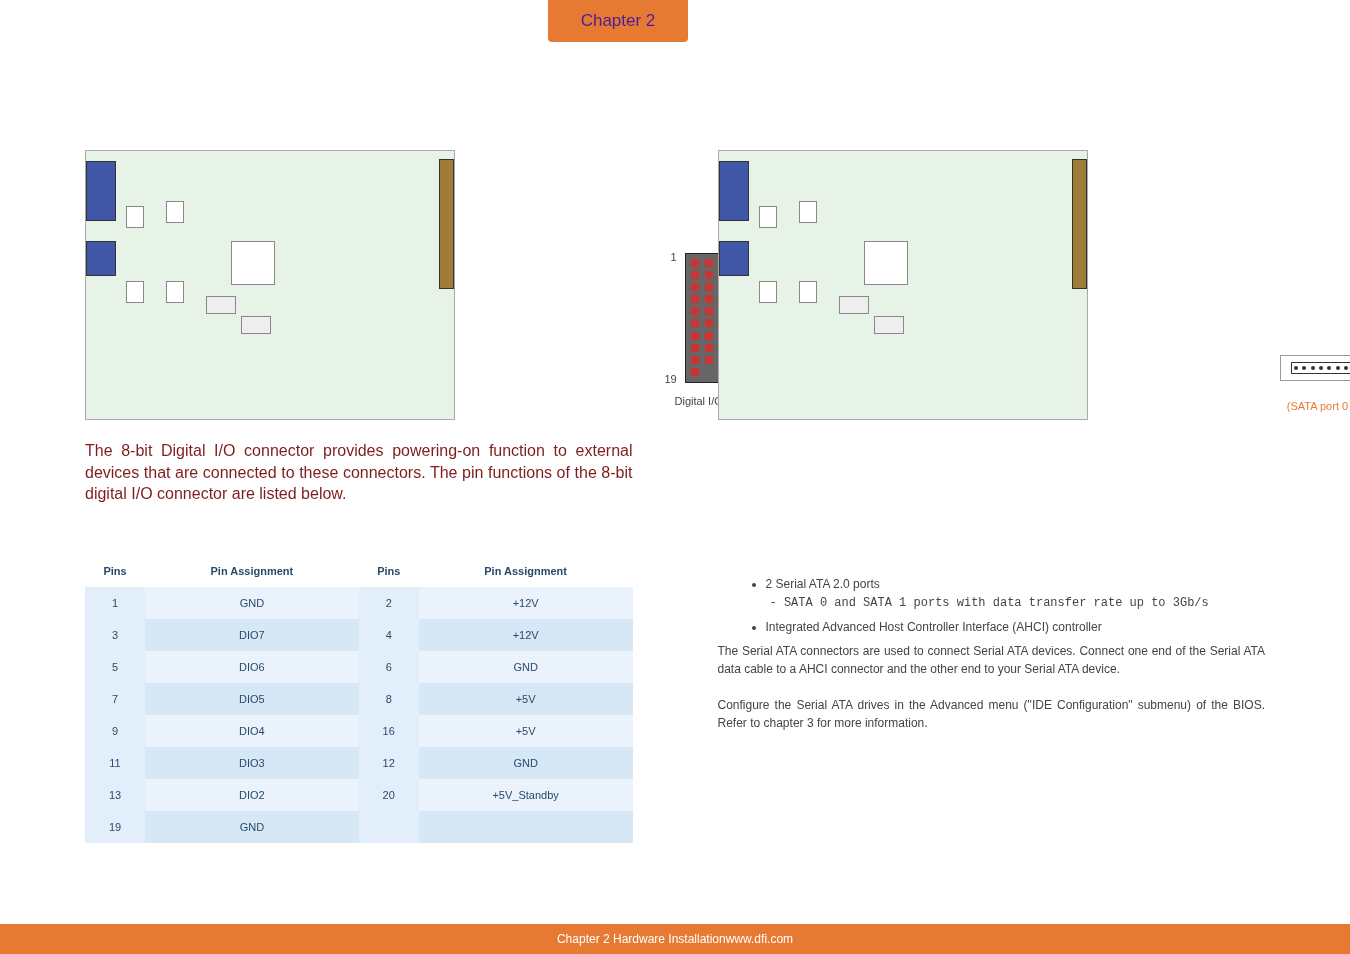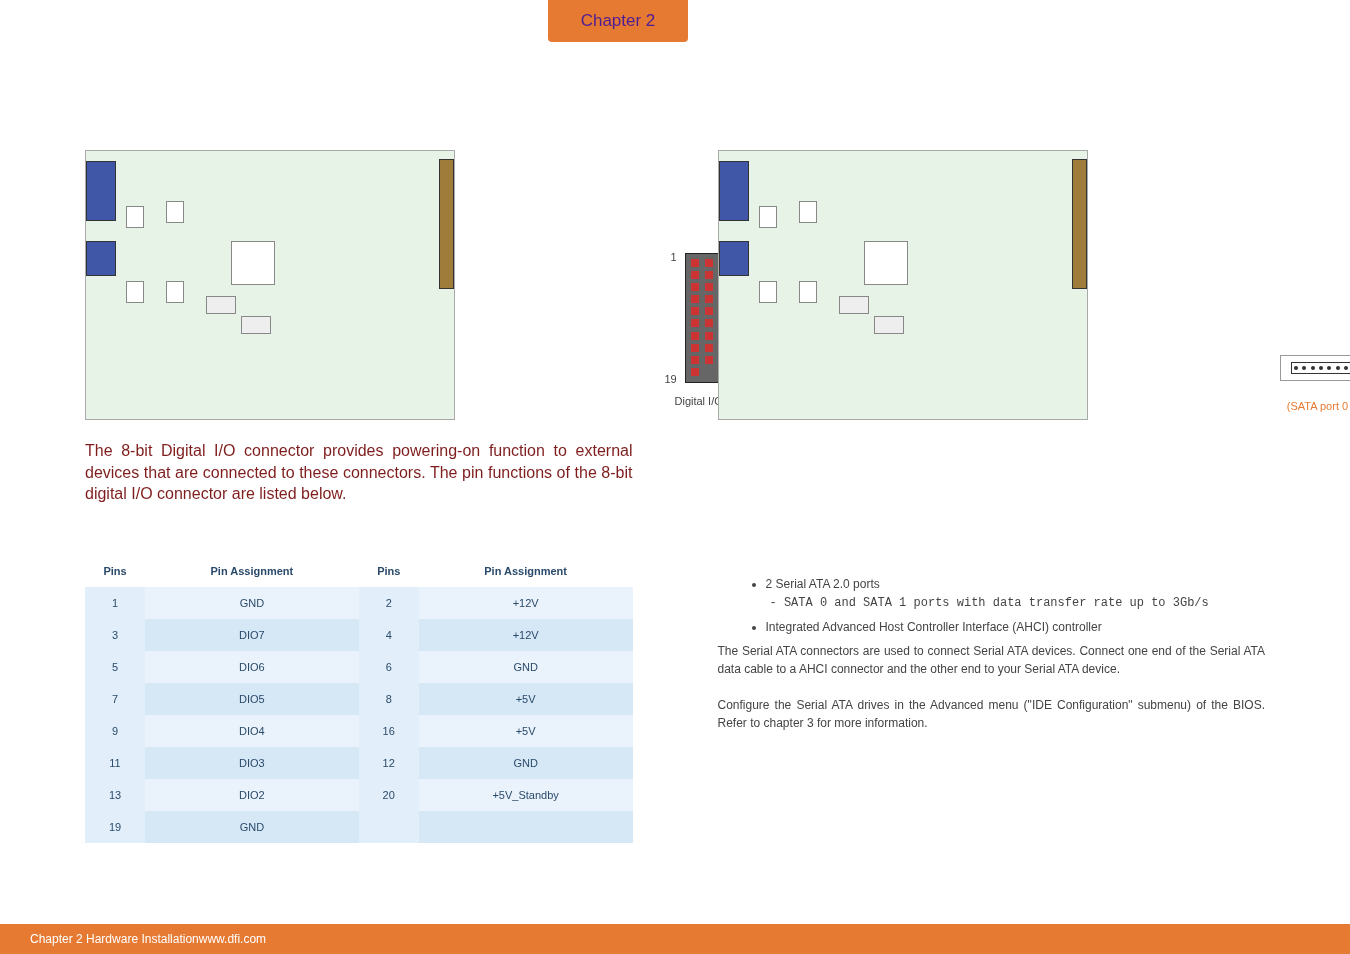--- a/index.html
+++ b/index.html
@@ -108,21 +108,21 @@
   .para { font-size: 12px; color:#444; line-height:1.5; text-align:justify; margin-bottom: 18px; }
   .footer {
     position: absolute;
     bottom: 0;
     left: 0;
     right: 0;
     height: 30px;
     background: #e77a33;
     color: #fff;
     display: flex;
-    justify-content: flex-start;
+    justify-content: center;
     align-items: center;
     padding: 0 30px;
     font-size: 12px;
   }
   .connector-block {
     position: absolute;
     background: #777;
     border: 1px solid #333;
   }
   .legend-wrap {

